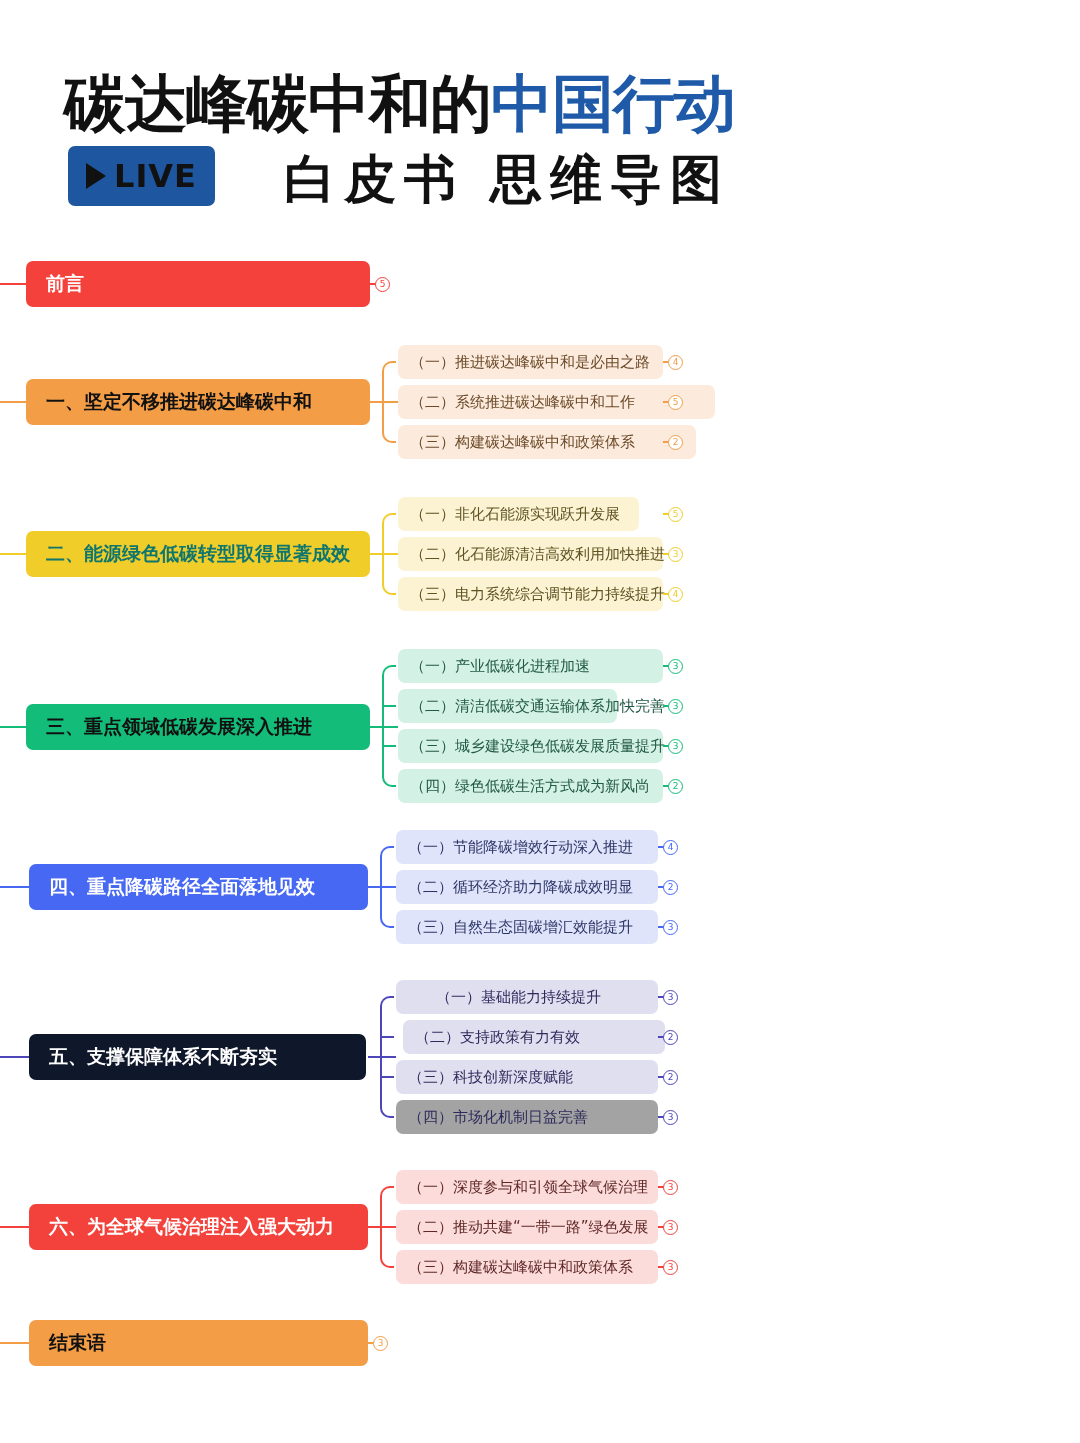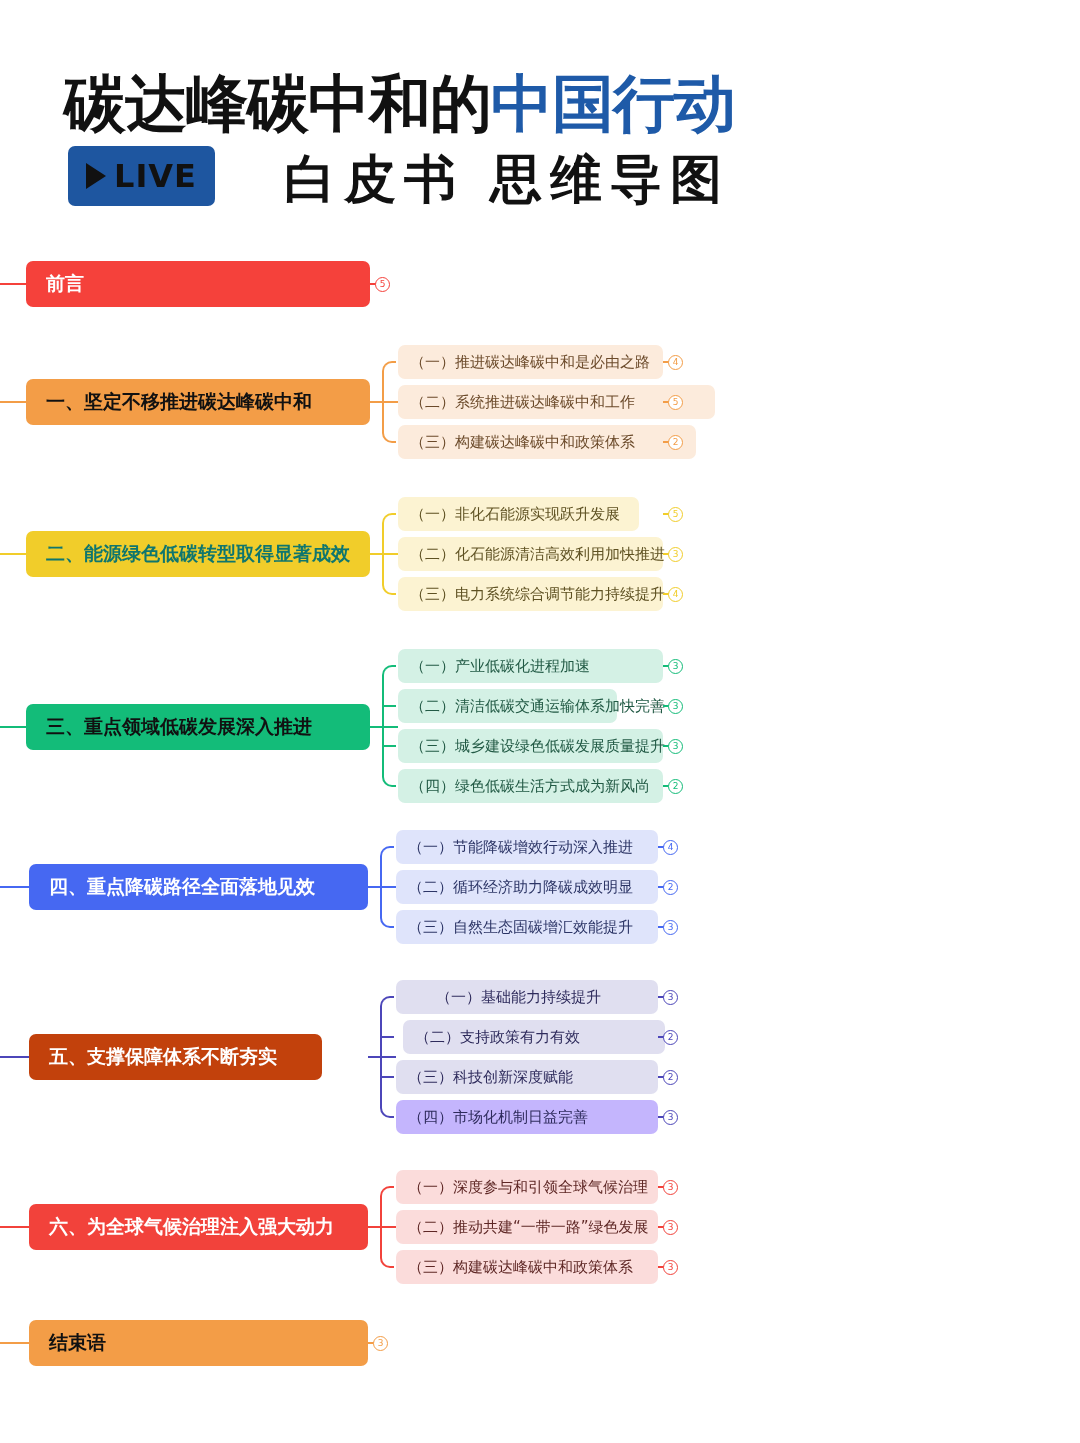--- a/index.html
+++ b/index.html
@@ -172,21 +172,21 @@
       <span>（二）循环经济助力降碳成效明显</span>
     </div>
     <div class="badge-tick" style="left: 658px; top: 886.25px; background: rgb(70, 104, 242);"></div>
     <div class="badge" style="left: 663px; top: 879.5px; border-color: rgb(70, 104, 242); color: rgb(70, 104, 242);">2</div>
     <div class="sub-node" style="left: 396px; top: 910px; width: 262px; background: rgb(223, 228, 251); color: rgb(44, 53, 102);">
       <span>（三）自然生态固碳增汇效能提升</span>
     </div>
     <div class="badge-tick" style="left: 658px; top: 926.25px; background: rgb(70, 104, 242);"></div>
     <div class="badge" style="left: 663px; top: 919.5px; border-color: rgb(70, 104, 242); color: rgb(70, 104, 242);">3</div>
     <div class="lead-line" style="top: 1056px; width: 29px; background: rgb(76, 70, 185);"></div>
-    <div class="main-node" style="left: 29px; top: 1034px; width: 293px; background: #c2410c; color: rgb(255, 255, 255);">
+    <div class="main-node" style="left: 29px; top: 1034px; width: 337px; background: #0f172a; color: rgb(255, 255, 255);">
       <span>五、支撑保障体系不断夯实</span>
     </div>
     <div class="conn-h" style="left: 368px; top: 1056px; width: 14px; background: rgb(76, 70, 185);"></div>
     <div class="bracket" style="left: 380px; top: 996px; height: 122px; border-color: rgb(76, 70, 185);"></div>
     <div class="bracket-mid" style="left: 380px; top: 1036px; background: rgb(76, 70, 185);"></div>
     <div class="bracket-mid" style="left: 380px; top: 1076px; background: rgb(76, 70, 185);"></div>
     <div class="bracket-mid" style="left: 380px; top: 1056px; width: 16px; background: rgb(76, 70, 185);"></div>
     <div class="sub-node" style="left: 396px; top: 980px; width: 262px; background: rgb(224, 223, 240); color: rgb(46, 43, 92); padding-left: 40px;">
       <span>（一）基础能力持续提升</span>
     </div>
@@ -195,21 +195,21 @@
     <div class="sub-node" style="left: 396px; top: 1020px; width: 262px; background: rgb(224, 223, 240); color: rgb(46, 43, 92); margin-left: 7px;">
       <span>（二）支持政策有力有效</span>
     </div>
     <div class="badge-tick" style="left: 658px; top: 1036.25px; background: rgb(76, 70, 185);"></div>
     <div class="badge" style="left: 663px; top: 1029.5px; border-color: rgb(76, 70, 185); color: rgb(76, 70, 185);">2</div>
     <div class="sub-node" style="left: 396px; top: 1060px; width: 262px; background: rgb(224, 223, 240); color: rgb(46, 43, 92);">
       <span>（三）科技创新深度赋能</span>
     </div>
     <div class="badge-tick" style="left: 658px; top: 1076.25px; background: rgb(76, 70, 185);"></div>
     <div class="badge" style="left: 663px; top: 1069.5px; border-color: rgb(76, 70, 185); color: rgb(76, 70, 185);">2</div>
-    <div class="sub-node" style="left: 396px; top: 1100px; width: 262px; background: #c4b5fd; color: rgb(46, 43, 92);">
+    <div class="sub-node" style="left: 396px; top: 1100px; width: 262px; background: #a3a3a3; color: rgb(46, 43, 92);">
       <span>（四）市场化机制日益完善</span>
     </div>
     <div class="badge-tick" style="left: 658px; top: 1116.25px; background: rgb(76, 70, 185);"></div>
     <div class="badge" style="left: 663px; top: 1109.5px; border-color: rgb(76, 70, 185); color: rgb(76, 70, 185);">3</div>
     <div class="lead-line" style="top: 1226px; width: 29px; background: rgb(242, 66, 59);"></div>
     <div class="main-node" style="left: 29px; top: 1204px; width: 339px; background: rgb(242, 66, 59); color: rgb(255, 255, 255);">
       <span>六、为全球气候治理注入强大动力</span>
     </div>
     <div class="conn-h" style="left: 368px; top: 1226px; width: 14px; background: rgb(242, 66, 59);"></div>
     <div class="bracket" style="left: 380px; top: 1186px; height: 82px; border-color: rgb(242, 66, 59);"></div>

